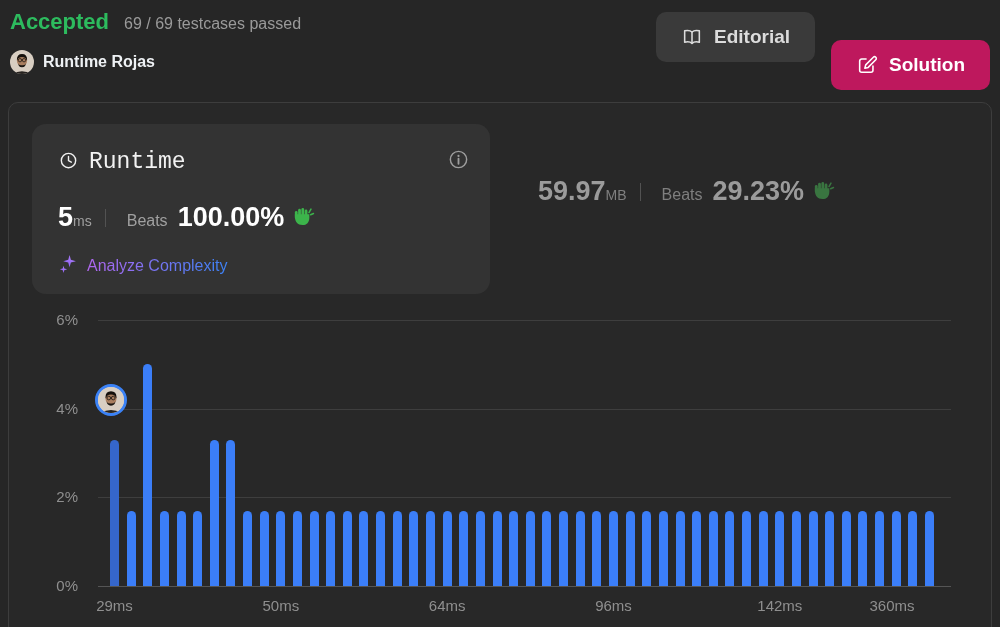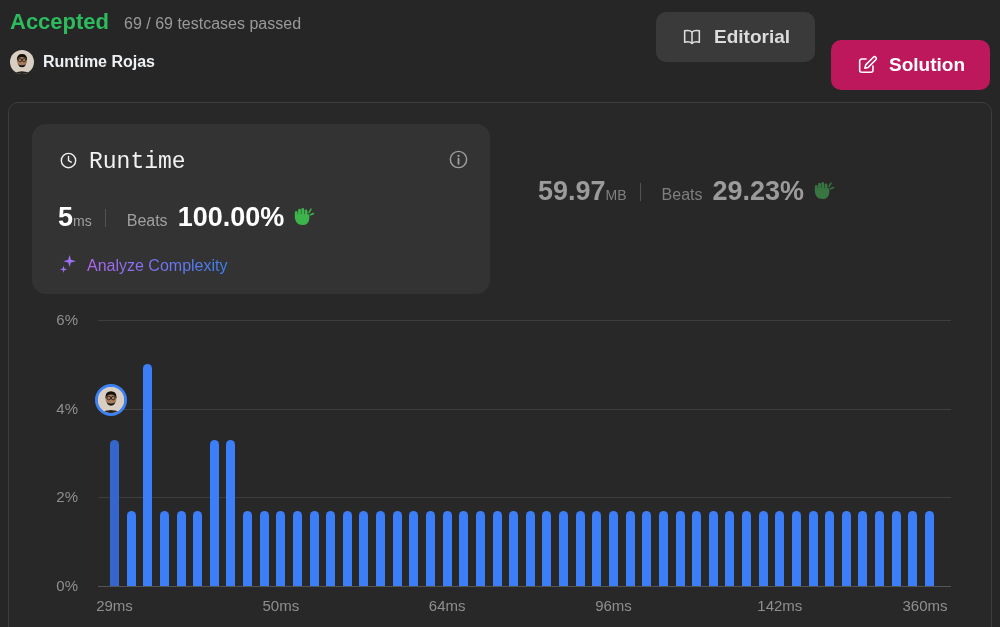--- a/index.html
+++ b/index.html
@@ -260,16 +260,16 @@
     </div>
   <div class="ylabel" style="top: 8px;">6%</div>
       <div class="ylabel" style="top: 96.6667px;">4%</div>
       <div class="ylabel" style="top: 185.333px;">2%</div>
       <div class="ylabel" style="top: 274px;">0%</div>
       <div class="xlabel" style="left: 105.5px; top: 294px;">29ms</div>
       <div class="xlabel" style="left: 271.83px; top: 294px;">50ms</div>
       <div class="xlabel" style="left: 438.16px; top: 294px;">64ms</div>
       <div class="xlabel" style="left: 604.49px; top: 294px;">96ms</div>
       <div class="xlabel" style="left: 770.82px; top: 294px;">142ms</div>
-      <div class="xlabel" style="left: 916px; top: 294px;">360ms</div>
+      <div class="xlabel" style="left: 883px; top: 294px;">360ms</div>
     </div>
 
 </div>
 
 </body></html>

